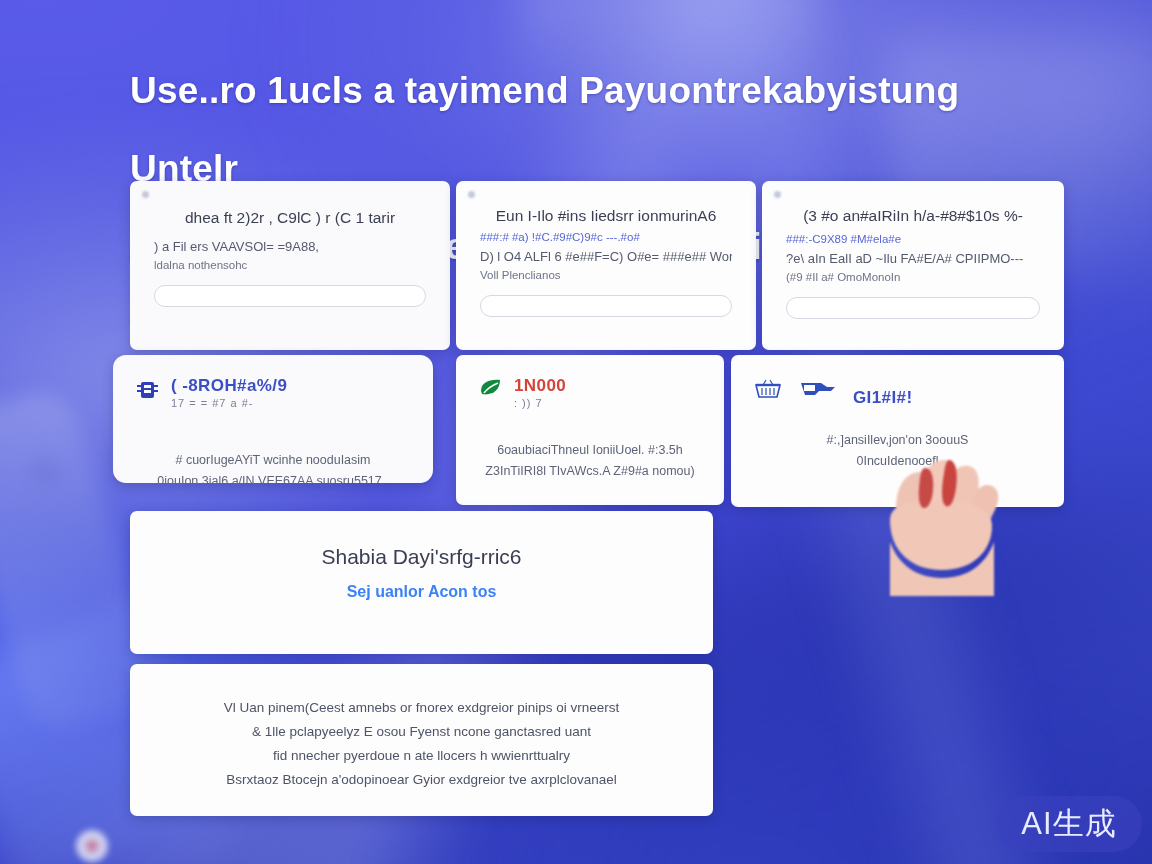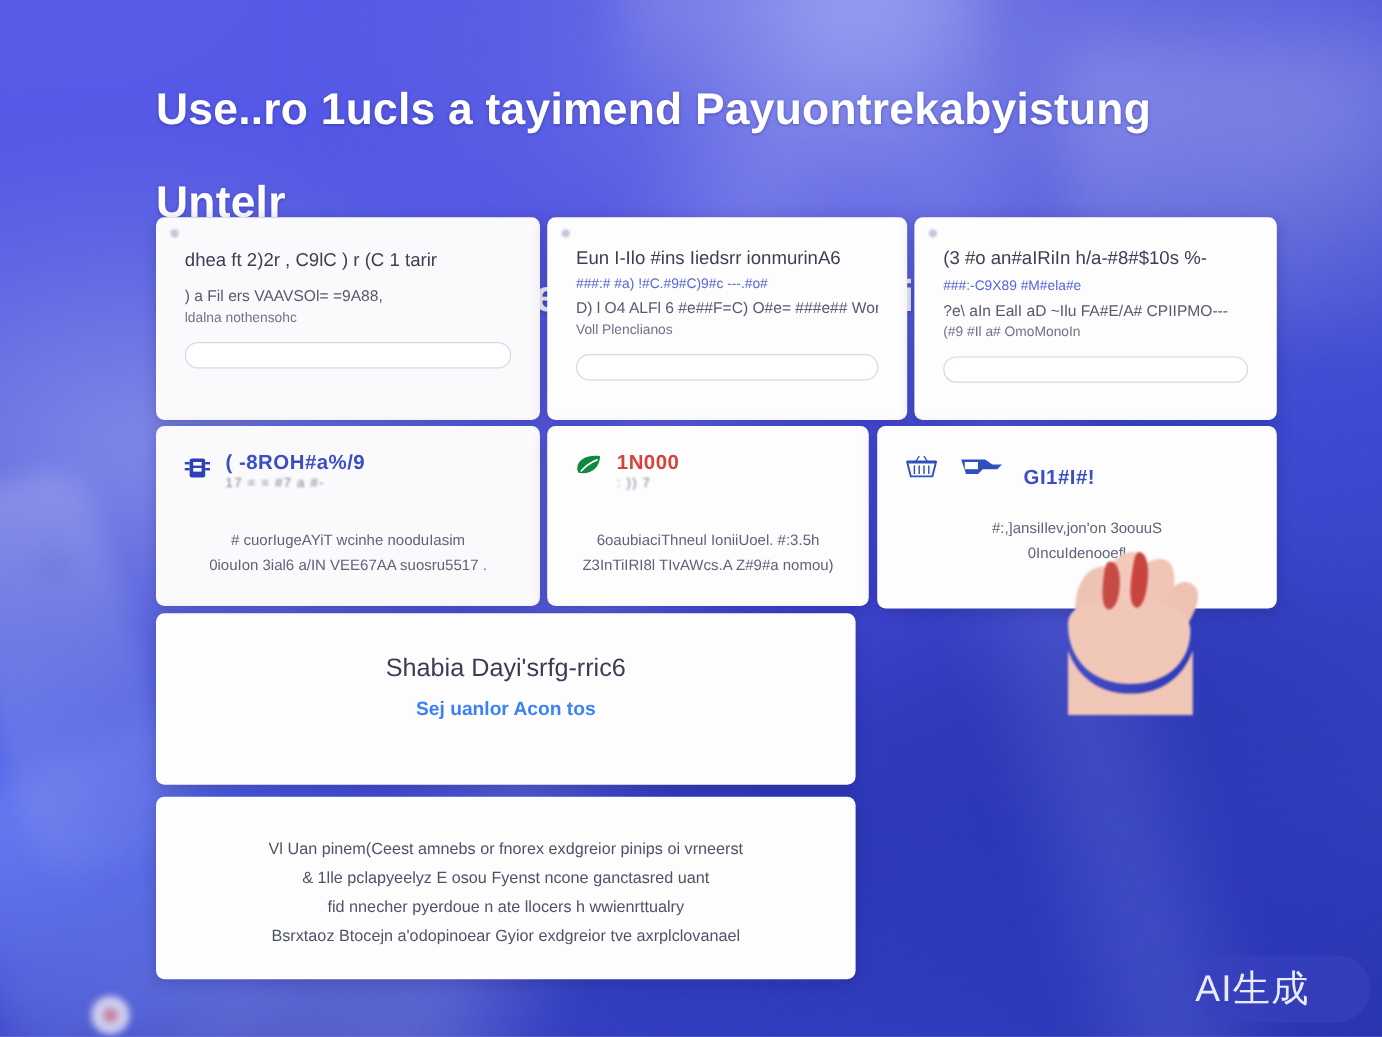--- a/index.html
+++ b/index.html
@@ -152,20 +152,21 @@
     border-radius: 50%;
     background: rgba(150,156,190,.55);
     filter: blur(1px);
   }
 
   .card-inner { padding: 28px 24px 20px; }
 
   .c-title {
     font-size: 15.5px;
     color: #3b3f52;
+    text-align: center;
     filter: blur(.4px);
     margin-bottom: 12px;
     white-space: nowrap;
     overflow: hidden;
   }
   .c-sub-blue {
     font-size: 11.5px;
     color: #5566d8;
     filter: blur(.5px);
     margin-bottom: 6px;
@@ -280,21 +281,21 @@
   .watermark {
     position: absolute;
     right: 10px;
     bottom: 12px;
     width: 146px;
     height: 56px;
     border-radius: 28px;
     background: rgba(58,64,190,.62);
     display: flex;
     align-items: center;
-    justify-content: flex-start;
+    justify-content: center;
     color: #e9ecff;
     font-size: 31px;
     letter-spacing: 1px;
     z-index: 20;
     filter: blur(.3px);
   }
 </style>
 </head>
 <body>
 
@@ -345,40 +346,40 @@
       <span class="card-dot"></span>
       <div class="card-inner" style="padding-top:26px;">
         <div class="c-title" style="margin-bottom:8px;">(3 #o an#aIRiIn h/a-#8#$10s %-</div>
         <div class="c-sub-blue">###:-C9X89 #M#ela#e</div>
         <div class="c-line">?e\ aIn EalI aD ~Ilu FA#E/A# CPIIPMO---</div>
         <div class="c-line small">(#9 #Il a# OmoMonoIn</div>
         <div class="input-box" title=""></div>
       </div>
     </div>
 
-    <div class="card soft" style="left:130px; top:355px; width:320px; height:150px;">
+    <div class="card soft" style="left:113px; top:355px; width:320px; height:128px;border-radius:13px;">
       <div class="card-inner" style="padding:22px 22px 16px;">
         <div class="icon-row">
           <span class="ic">
             <svg width="26" height="26" viewBox="0 0 26 26">
               <rect x="6" y="5" width="13" height="16" rx="2" fill="#2f3fb8"></rect>
               <rect x="9" y="8" width="7" height="3" fill="#ffffff"></rect>
               <rect x="9" y="13" width="7" height="3" fill="#ffffff"></rect>
               <rect x="2" y="8" width="4" height="2" fill="#2f3fb8"></rect>
               <rect x="2" y="13" width="4" height="2" fill="#2f3fb8"></rect>
               <rect x="19" y="8" width="4" height="2" fill="#2f3fb8"></rect>
               <rect x="19" y="13" width="4" height="2" fill="#2f3fb8"></rect>
             </svg>
           </span>
           <div>
             <div class="brand-text mixed">( -8ROH#a%/9</div>
             <div class="brand-sub">17 = = #7 a #-</div>
           </div>
         </div>
-        <div class="body-lines" style="margin-top:34px;">
+        <div class="body-lines" style="margin-top:44px;">
           <div class="bl"># cuorIugeAYiT wcinhe nooduIasim</div>
           <div class="bl">0iouIon 3ial6 a/IN VEE67AA suosru5517 .</div>
         </div>
       </div>
     </div>
 
     <div class="card" style="left:456px; top:355px; width:268px; height:150px;">
       <div class="card-inner" style="padding:22px 22px 16px;">
         <div class="icon-row">
           <span class="ic">

